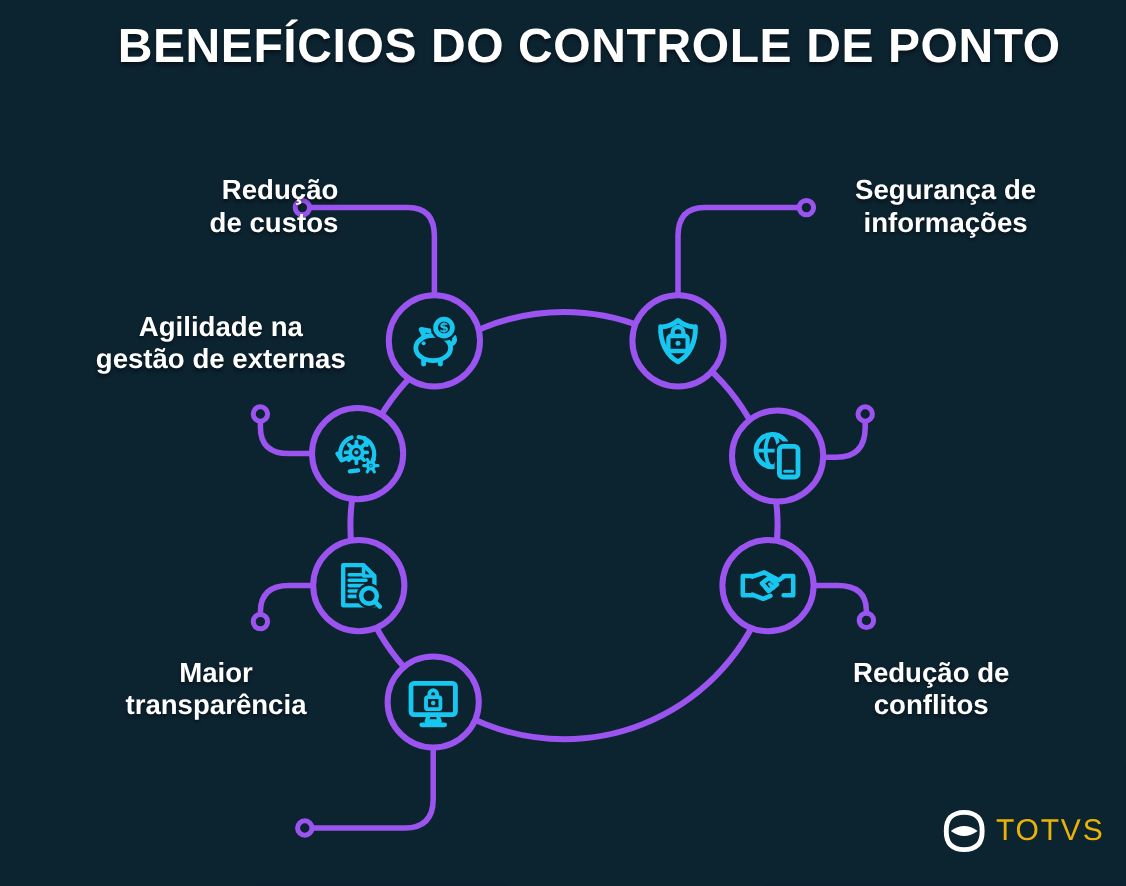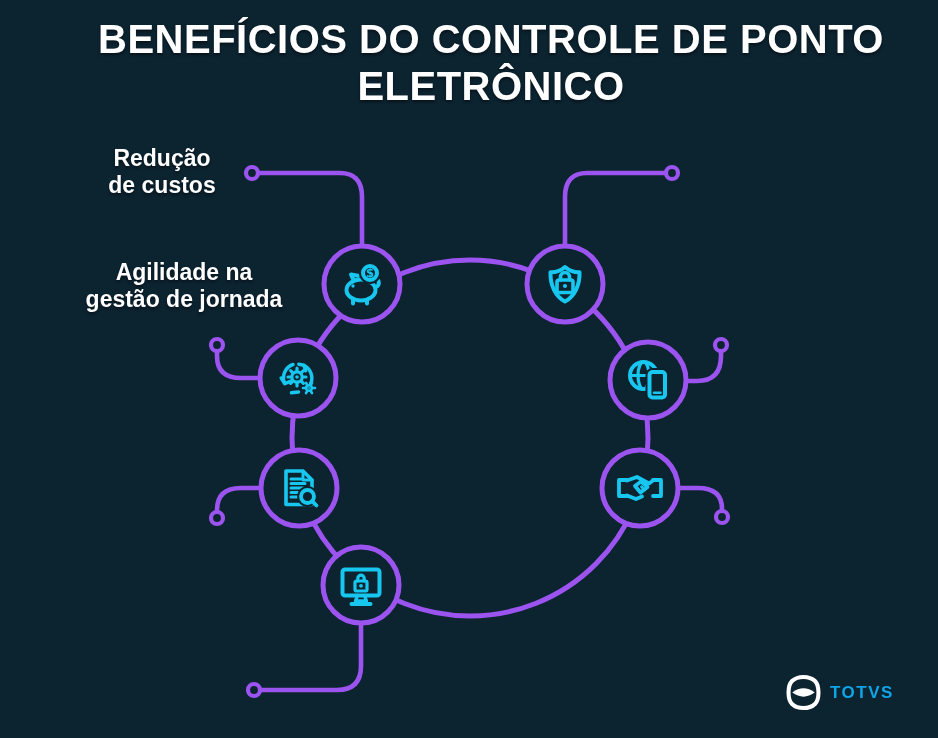--- a/index.html
+++ b/index.html
@@ -12,42 +12,41 @@
     position:absolute;left:0;right:0;top:16px;text-align:center;
     color:#ffffff;font-weight:bold;font-size:40px;line-height:47px;
     letter-spacing:.5px;text-shadow:0 2px 3px rgba(0,0,0,.45);padding-left:44px;
   }
   .art{position:absolute;left:0;top:0;}
   .lbl{
     position:absolute;text-align:center;white-space:pre-line;
     color:#ffffff;font-weight:bold;font-size:23px;line-height:27px;
     text-shadow:0 2px 3px rgba(0,0,0,.45);
   }
-  .lbl-reducao-custos {left:42px;  top:145px; width:240px;}
+  .lbl-reducao-custos {left:42px;  top:145px; width:240px;text-align:right;}
   .lbl-seguranca      {left:668px; top:145px; width:240px;}
   .lbl-agilidade      {left:54px;  top:259px; width:260px;}
   .lbl-praticidade    {left:673px; top:259px; width:260px;}
   .lbl-transparencia  {left:60px;  top:547px; width:240px;}
   .lbl-conflitos      {left:656px; top:547px; width:240px;}
   .lbl-facil-acesso   {left:2px;   top:661px; width:240px;}
   .logo{
     position:absolute;left:786px;top:674px;display:flex;align-items:center;gap:9px;
   }
   .logo-text{
-    color:#0ea5e9;font-weight:bold;font-size:17px;letter-spacing:1.5px;
+    color:#eab308;font-weight:normal;font-size:25px;letter-spacing:1.5px;
   }
 </style>
 </head>
 <body>
 
 <div class="stage">
 
   <div class="title">
     <div>BENEFÍCIOS DO CONTROLE DE PONTO</div>
-    <div>ELETRÔNICO</div>
   </div>
 
   <svg class="art" width="938" height="738" viewBox="0 0 938 738">
 
     <g stroke="#9b54f0" stroke-width="4.6" fill="none" stroke-linecap="round">
       <path d="M252,173 H340 Q362,173 362,197 V247"></path>
       <path d="M672,173 H587 Q565,173 565,197 V247"></path>
       <path d="M217,349 V356 Q217,378 241,378 H261"></path>
       <path d="M721,349 V356 Q721,381 697,381 H687"></path>
       <path d="M217,514 V510 Q217,488 241,488 H262"></path>
@@ -142,22 +141,28 @@
       <path d="M-3.2,-4 V-6.6 A3.2,3.2 0 0 1 3.2,-6.6 V-4" stroke-width="3.2"></path>
       <rect x="-6" y="-4" width="12" height="10" rx="1.5" stroke-width="3.2"></rect>
       <circle cx="0" cy="0.8" r="1.9" fill="#18c7f0" stroke="none"></circle>
       <path d="M-3.5,10.5 L-5.5,16 H5.5 L3.5,10.5" stroke-width="3.4"></path>
       <path d="M-9.5,19 H9.5" stroke-width="4"></path>
     </g>
   </svg>
 
   <div class="lbl lbl-reducao-custos">Redução
 de custos</div>
+  <div class="lbl lbl-seguranca">Segurança de
+informações</div>
   <div class="lbl lbl-agilidade">Agilidade na
-gestão de jornada</div>
+gestão de externas</div>
+  <div class="lbl lbl-transparencia">Maior
+transparência</div>
+  <div class="lbl lbl-conflitos">Redução de
+conflitos</div>
 
   <div class="logo">
     <svg width="35" height="37" viewBox="0 0 36 38">
       <path d="M18,3 C23,3 27,4.5 29.8,7.2 C32.4,9.8 33.4,13 33.4,19 C33.4,25 32.4,28.2 29.8,30.8 C27,33.5 23,35 18,35 C13,35 9,33.5 6.2,30.8 C3.6,28.2 2.6,25 2.6,19 C2.6,13 3.6,9.8 6.2,7.2 C9,4.5 13,3 18,3 Z" stroke="#ffffff" stroke-width="4.2" fill="none"></path>
       <path d="M6.5,19 Q18,10.5 29.5,19 Q18,27.5 6.5,19 Z" fill="#ffffff"></path>
     </svg>
     <span class="logo-text">TOTVS</span>
   </div>
 
 </div>

